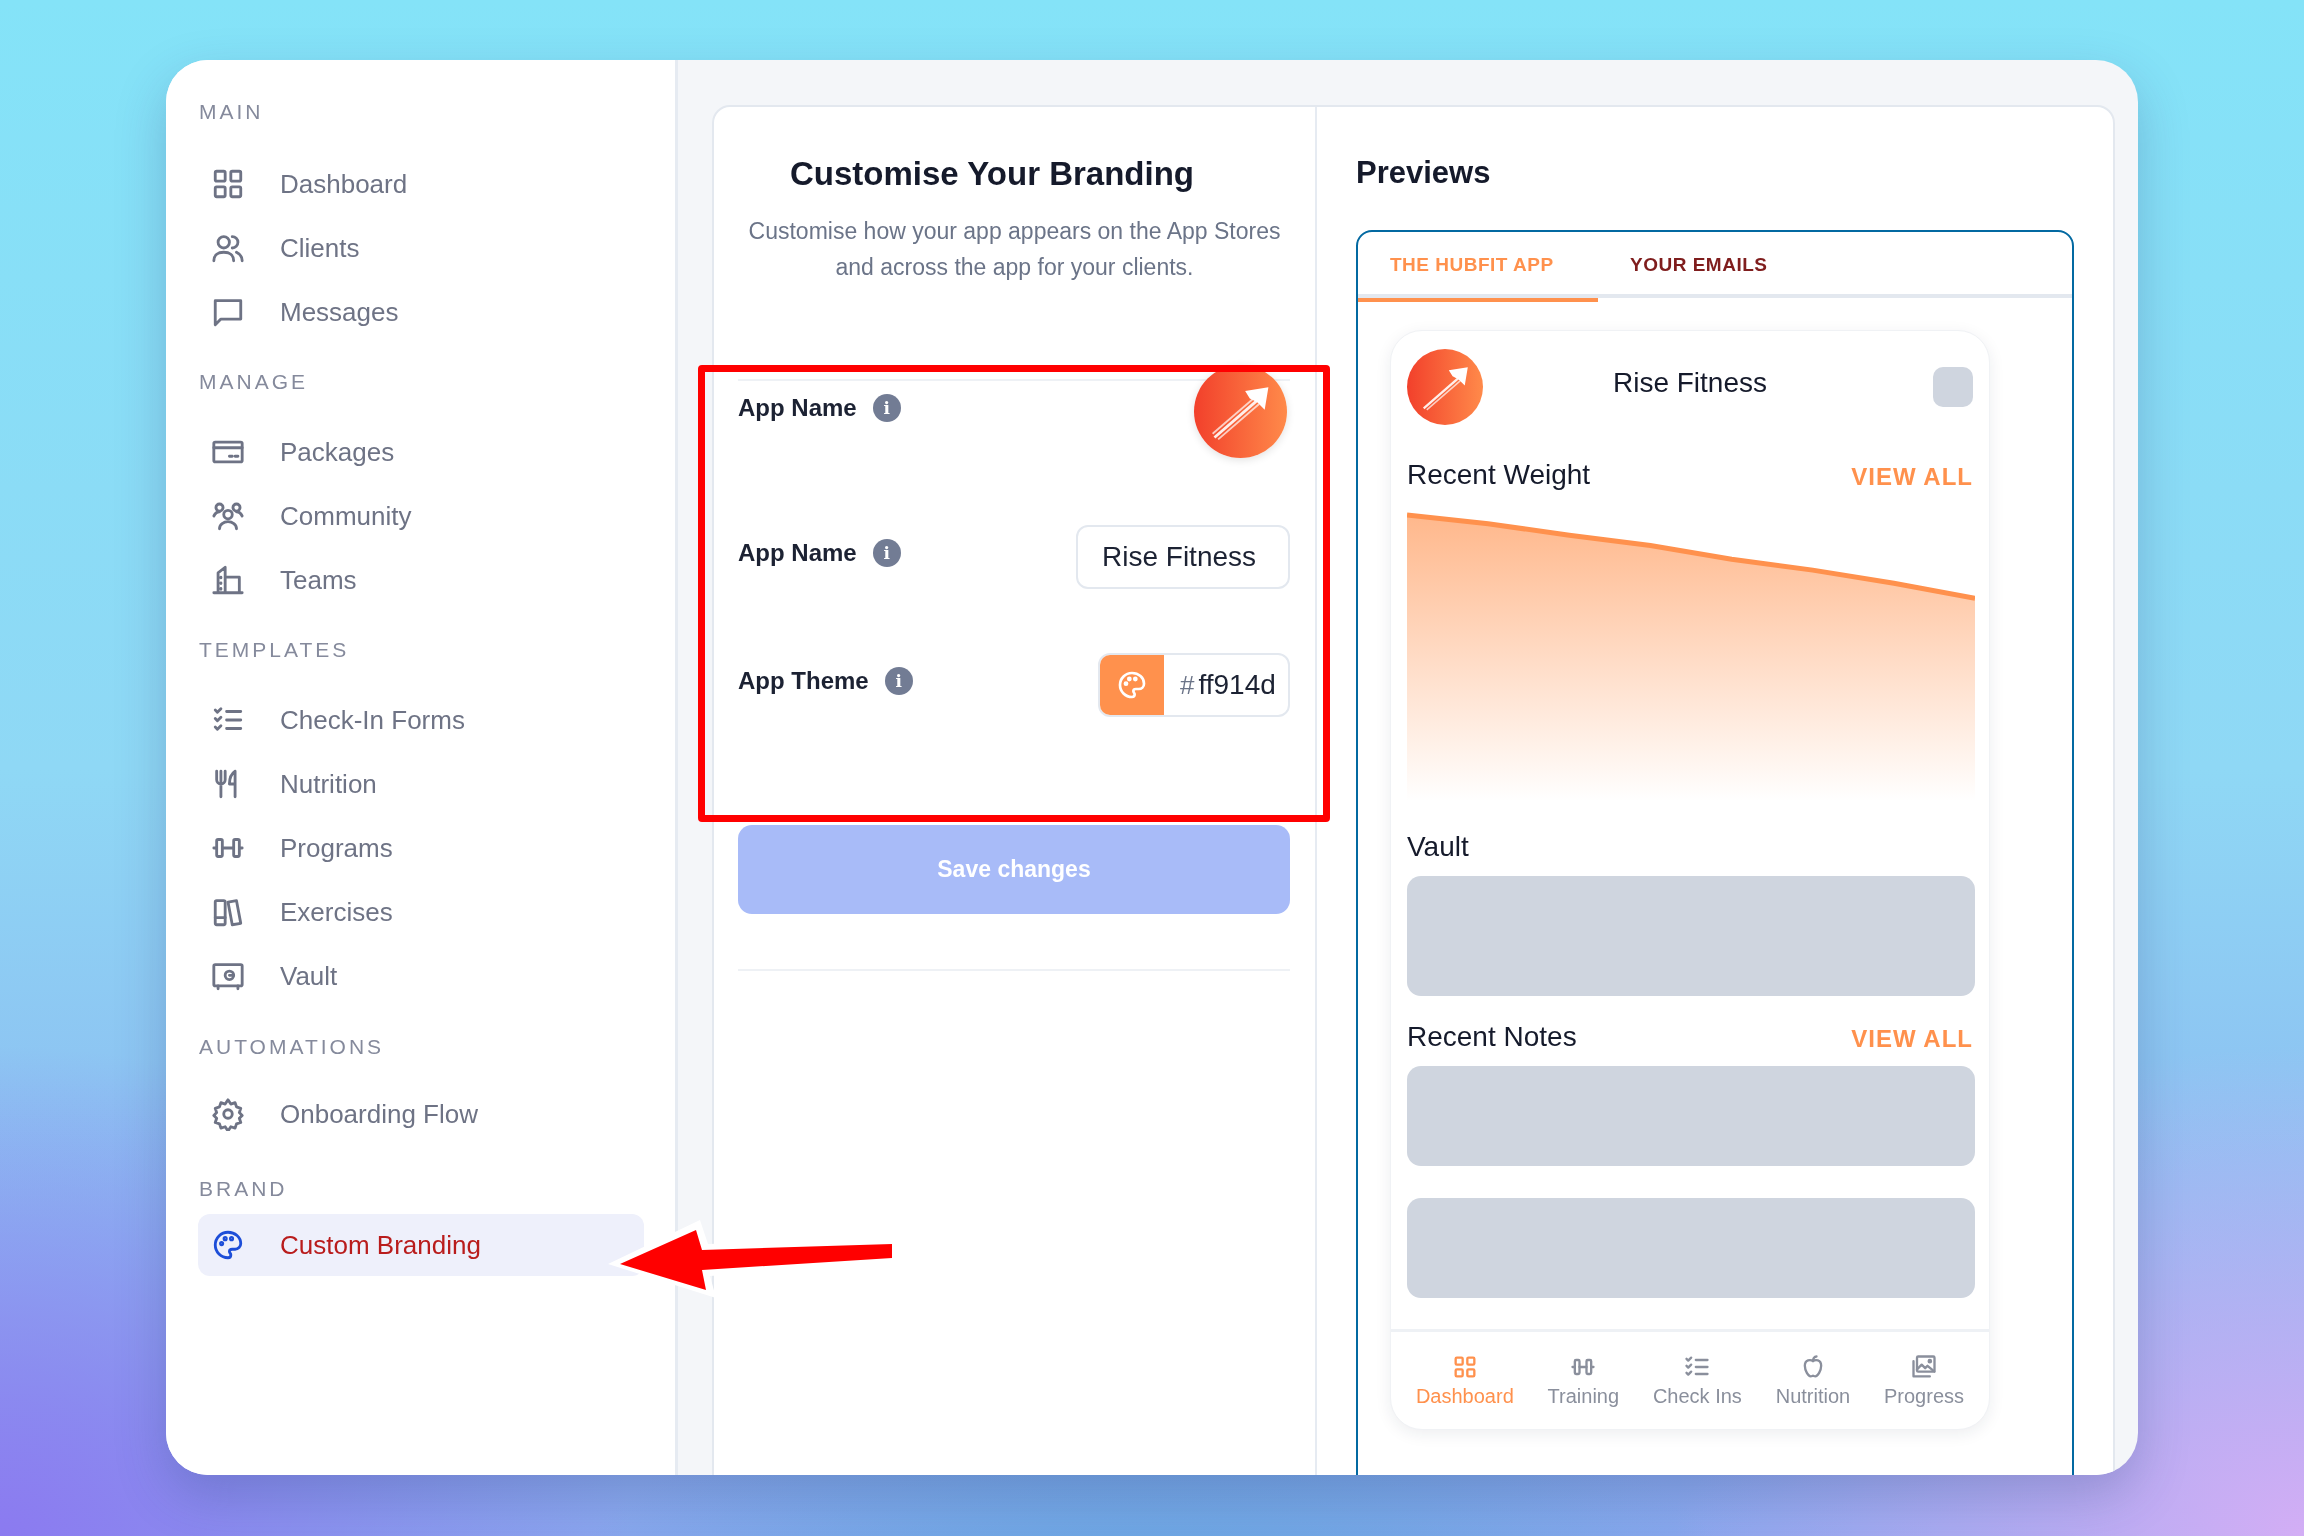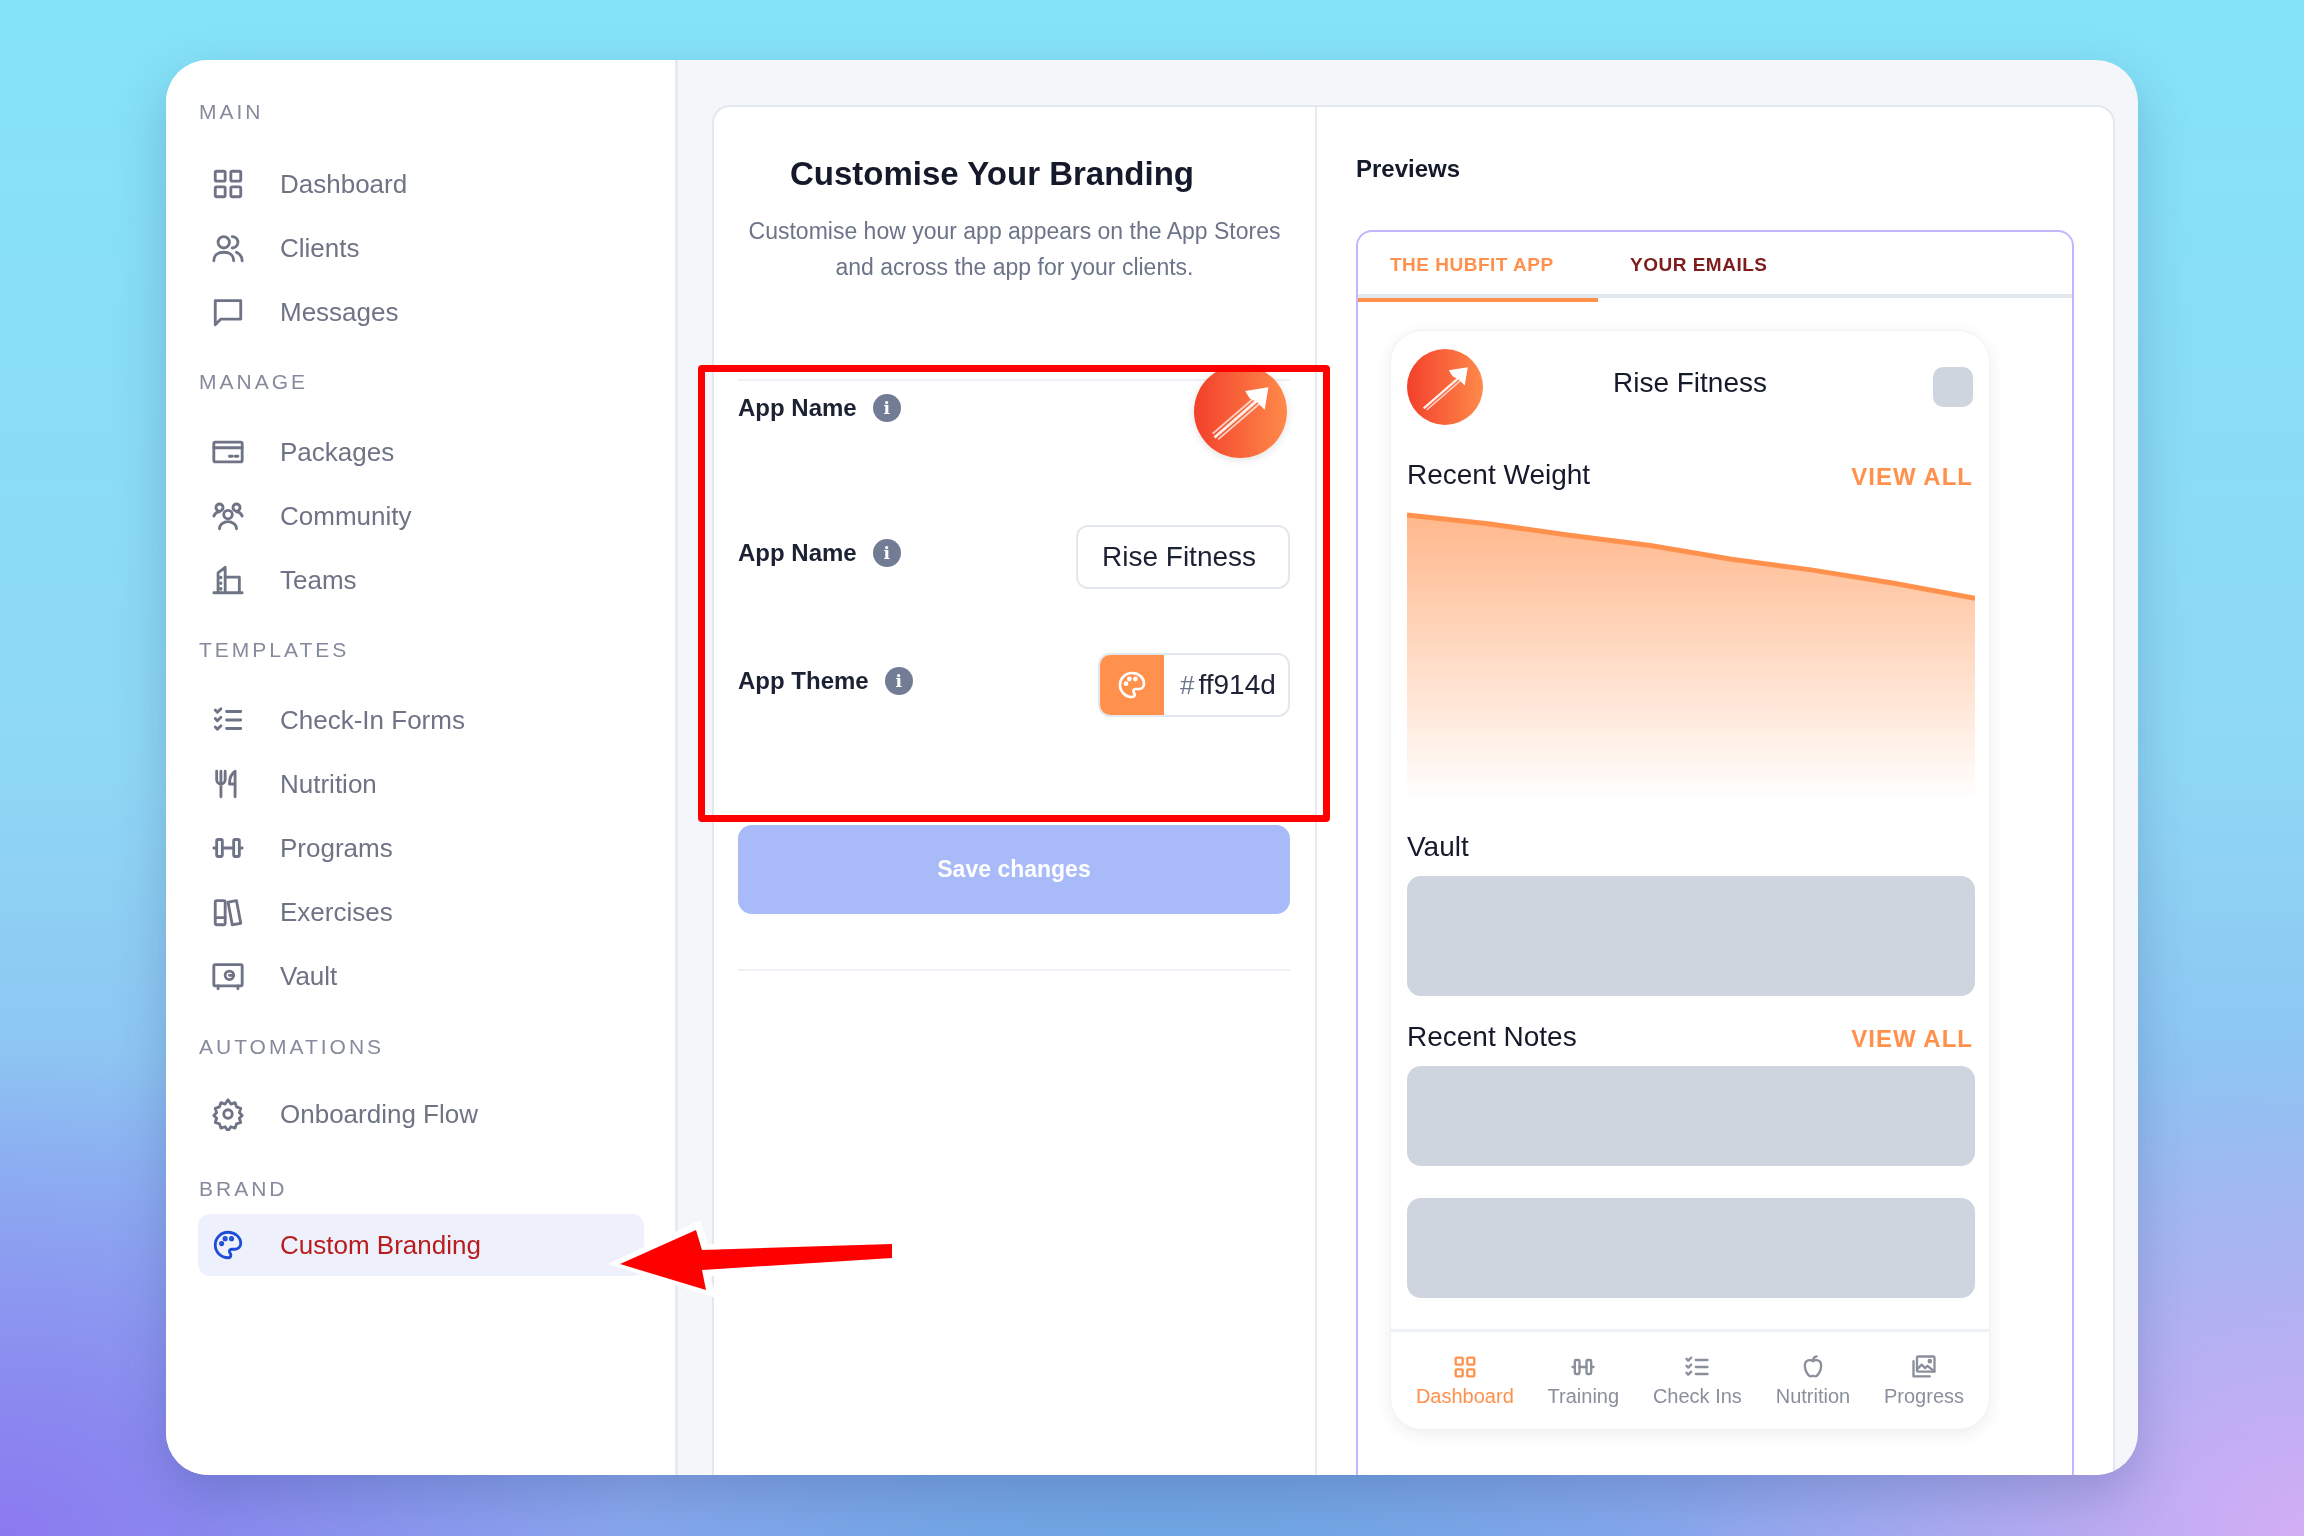--- a/index.html
+++ b/index.html
@@ -30,22 +30,22 @@
 .app-icon{position:absolute;left:480px;top:258px;width:93px;height:93px;border-radius:50%;background:linear-gradient(90deg,#f2402b,#ff8a4a);box-shadow:0 2px 8px rgba(0,0,0,.12);cursor:pointer}
 .name-input{position:absolute;left:362px;top:418px;width:214px;height:64px;border:2px solid #e3e8ef;border-radius:12px;font-size:28px;color:#1c2233;padding-left:24px;display:flex;align-items:center;background:#fff;font-family:"Liberation Sans",sans-serif}
 .theme-input{position:absolute;left:384px;top:546px;width:192px;height:64px;border:2px solid #e3e8ef;border-radius:12px;display:flex;overflow:hidden}
 .swatch{width:64px;height:100%;display:flex;align-items:center;justify-content:center;cursor:pointer}
 .hex{flex:1;display:flex;align-items:center;padding-left:16px;font-size:28px;color:#1c2233}
 .hex .hash{color:#6b7488;margin-right:4px;font-size:26px}
 .redbox{position:absolute;left:-16px;top:258px;width:632px;height:457px;border:7px solid #ff0000;border-radius:4px;pointer-events:none}
 .btn{position:absolute;left:24px;width:552px;height:89px;border-radius:14px;display:flex;align-items:center;justify-content:center;font-size:23px;font-weight:700;cursor:pointer}
 .btn-save{background:#a8bbf8;color:#fff}
 .btn-reset{background:#edf1f5;color:#151a2b}
-.prev-title{position:absolute;left:642px;top:48px;font-size:24px;font-weight:700;color:#151a2b}
-.tabbox{position:absolute;left:642px;top:123px;width:718px;height:1300px;border:2px solid #c4b5fd;border-radius:16px}
+.prev-title{position:absolute;left:642px;top:48px;font-size:31px;font-weight:700;color:#151a2b}
+.tabbox{position:absolute;left:642px;top:123px;width:718px;height:1300px;border:2px solid #0369a1;border-radius:16px}
 .tabs{position:absolute;left:0;top:0;width:100%;height:66px;border-bottom:4px solid #e3e8ef;display:flex}
 .tab{height:66px;display:flex;align-items:center;padding:0 32px;font-size:19px;font-weight:700;letter-spacing:.5px;color:#7f1d1d;cursor:pointer}
 .tab.active{color:#ff914d;border-bottom:4px solid #ff914d;margin-bottom:-4px;height:70px;padding-right:32px;width:240px}
 .phone{position:absolute;left:32px;top:98px;width:600px;height:1100px;background:#fff;border-radius:32px;box-shadow:0 4px 16px rgba(30,40,70,.08);border:1px solid #f0f2f5;overflow:hidden}
 .ph-icon{position:absolute;left:16px;top:18px;width:76px;height:76px;border-radius:50%;background:linear-gradient(90deg,#f2402b,#ff8a4a)}
 .ph-name{position:absolute;left:0;width:100%;top:36px;text-align:center;font-size:28px;color:#151a2b}
 .ph-square{position:absolute;right:16px;top:36px;width:40px;height:40px;border-radius:10px;background:#cfd5df}
 .ph-h{position:absolute;left:16px;font-size:28px;color:#151a2b}
 .ph-va{position:absolute;right:16px;font-size:24px;font-weight:700;color:#ff914d;letter-spacing:1px;cursor:pointer}
 .skel{position:absolute;left:16px;width:568px;background:#cfd5df;border-radius:14px}

